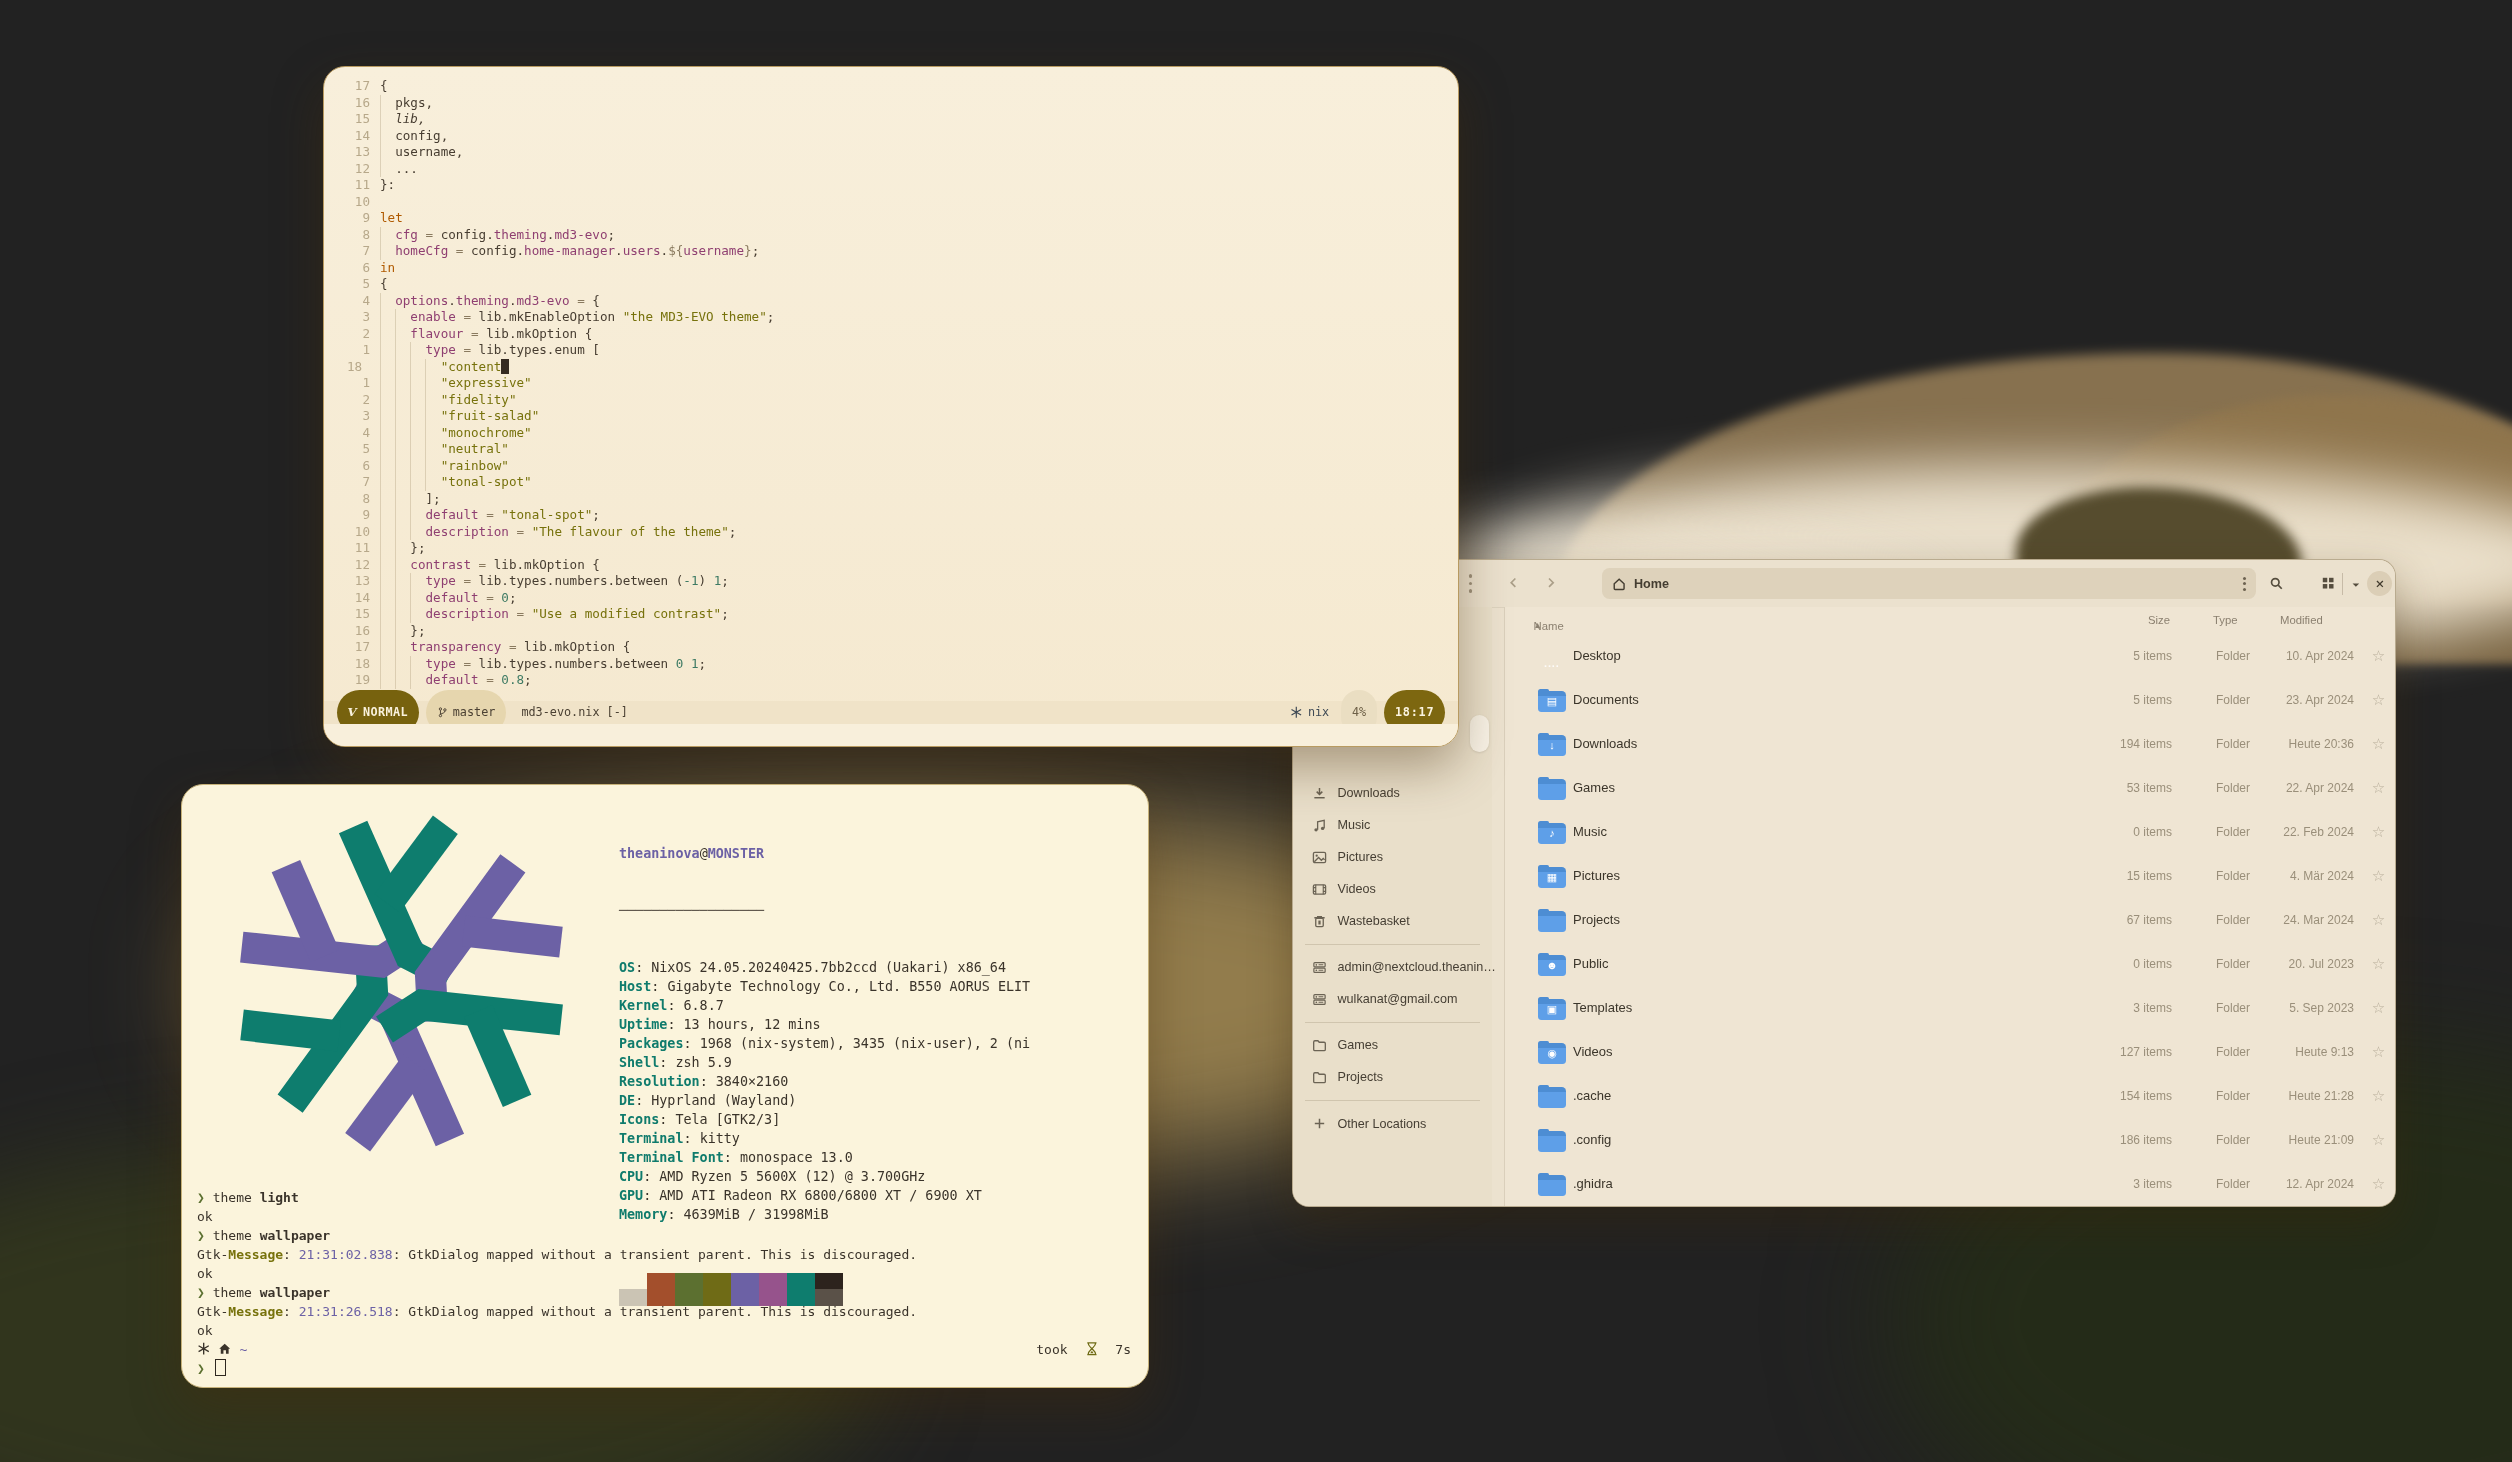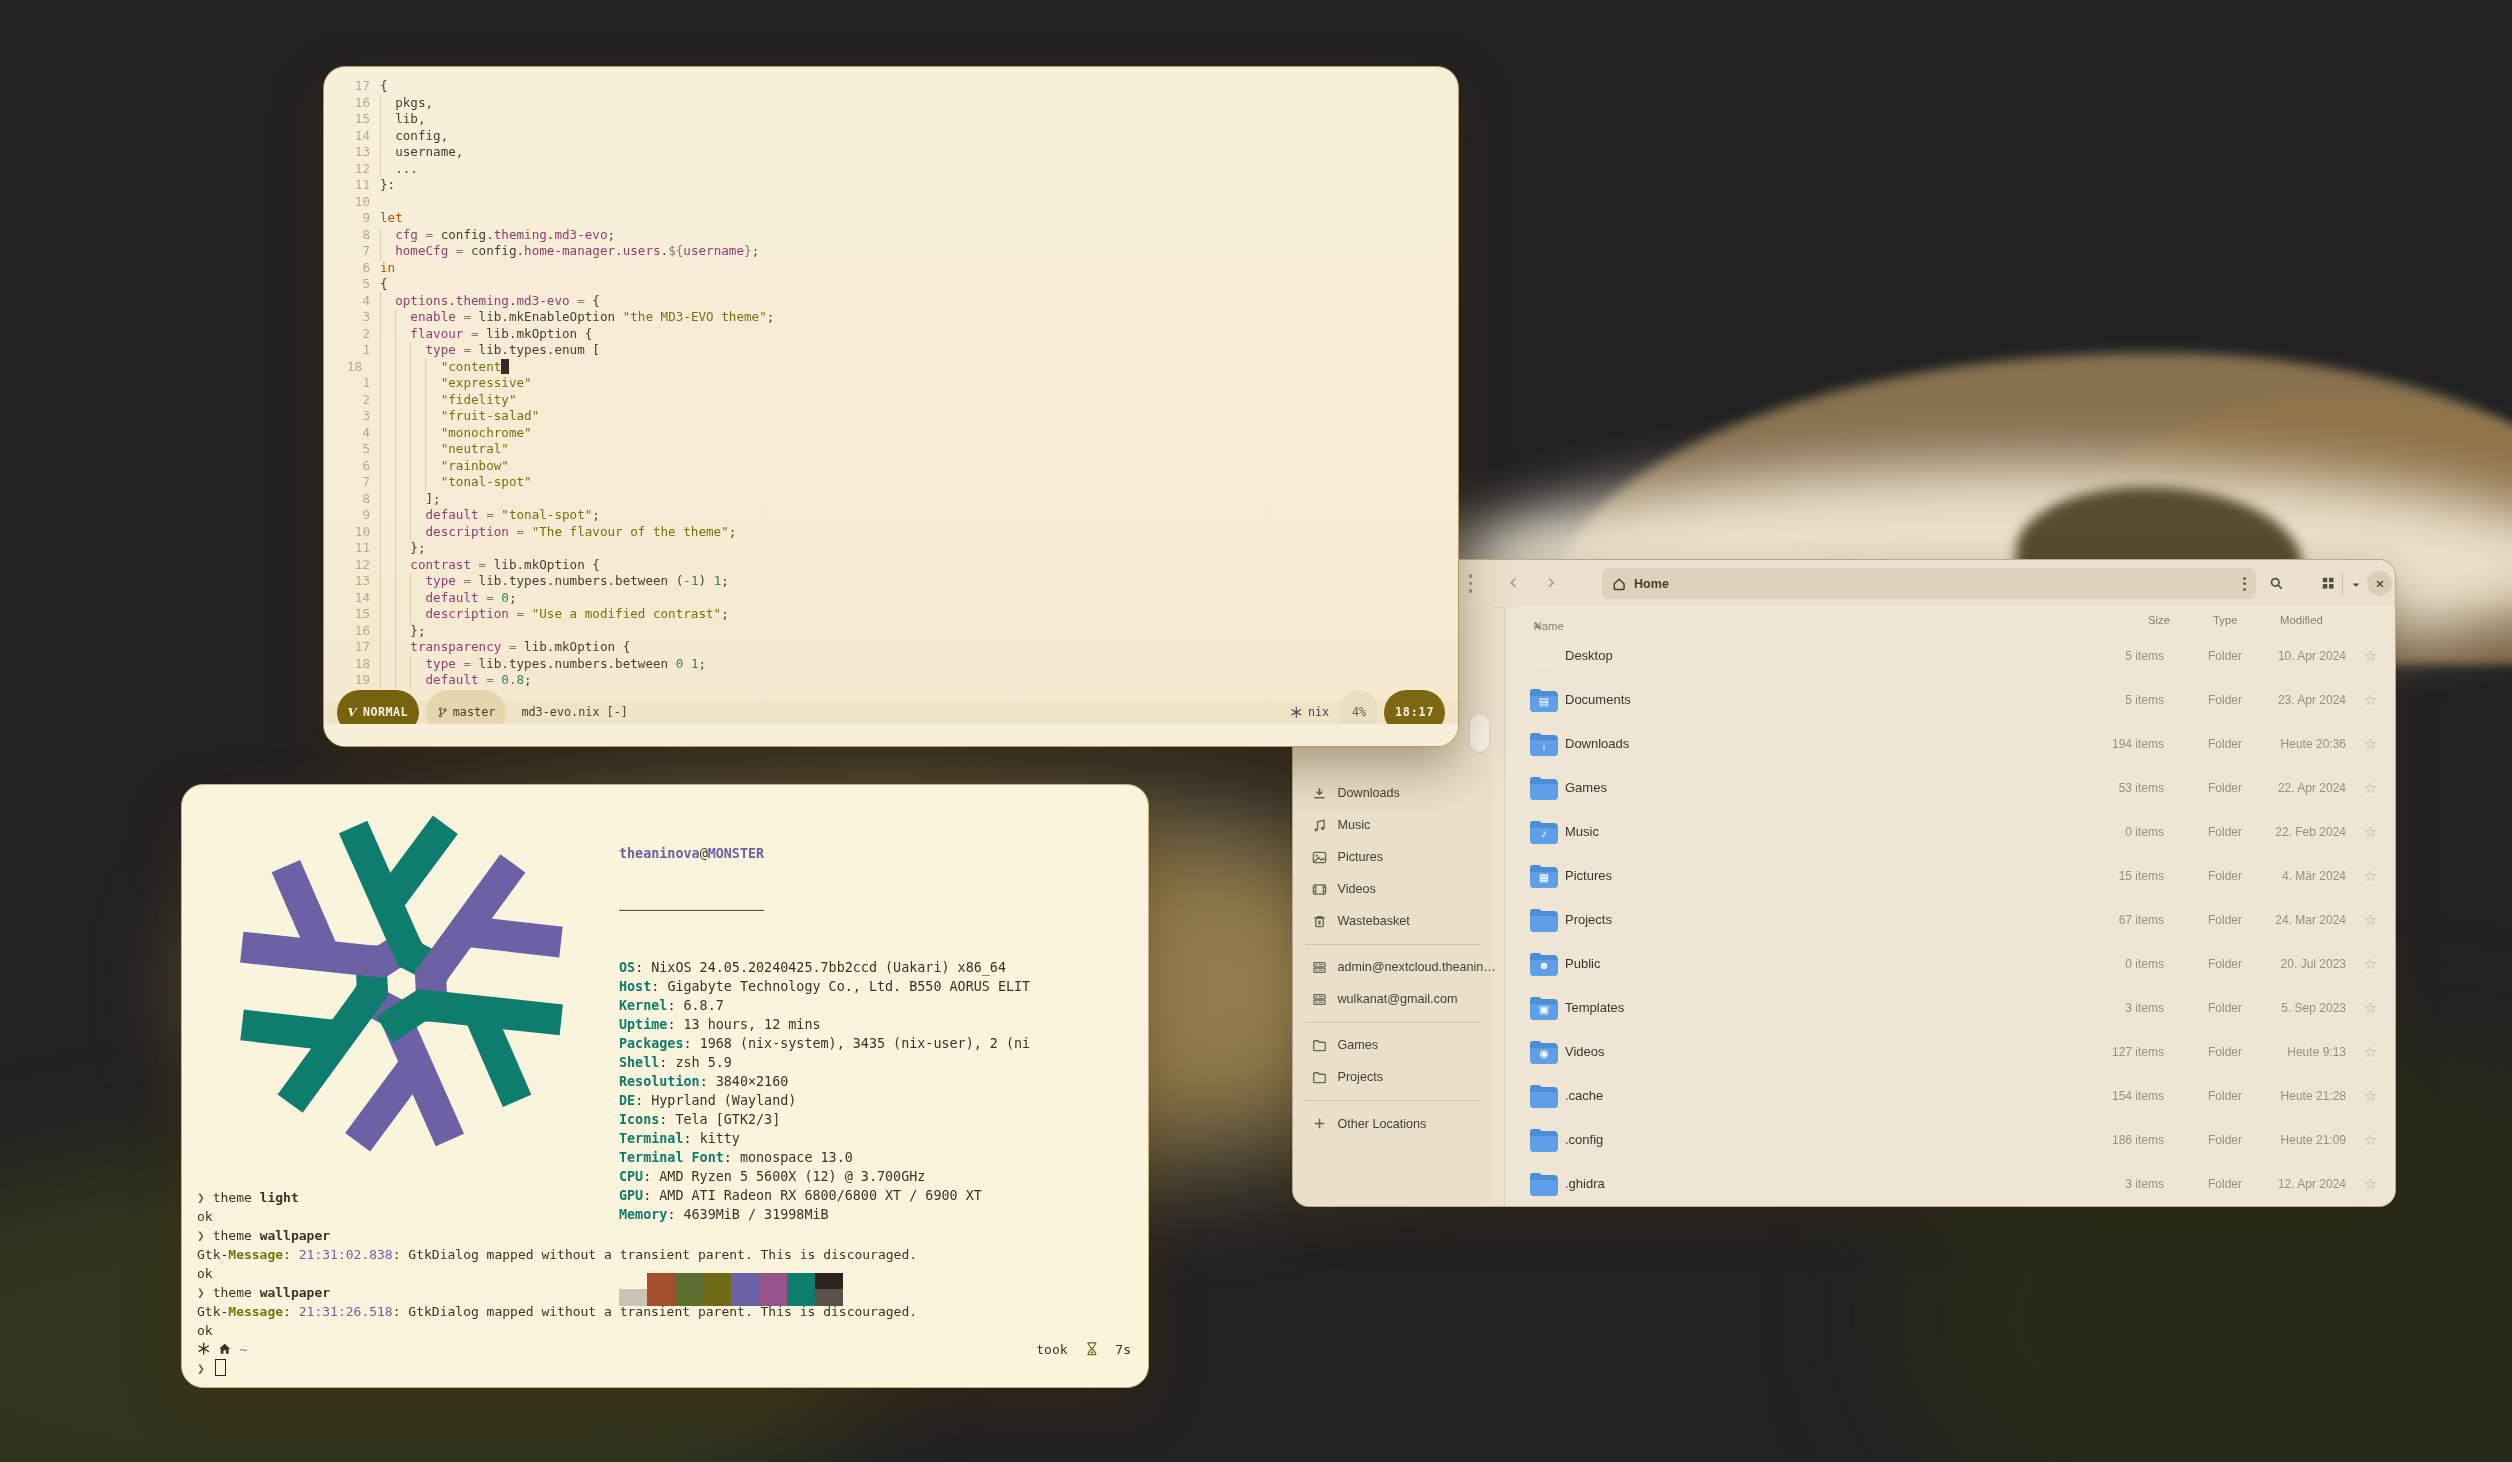--- a/index.html
+++ b/index.html
@@ -119,21 +119,21 @@
     color:#453e33;}
   .sbi .sicon{color:#6b6354;width:15px;height:15px;flex:none;}
   .sbsep{height:0.8px;background:rgba(110,95,65,.20);margin:6.7px 11.8px;}
   .sbscroll{position:absolute;right:3.4px;top:108px;width:18.5px;height:37px;border-radius:10px;
     background:rgba(253,249,240,.75);box-shadow:0 0.8px 2.5px rgba(0,0,0,.12);}
   .fmain{position:absolute;top:47px;left:199px;right:0;bottom:0;background:#efe5d3;
     border-left:0.8px solid rgba(110,95,65,.16);margin-left:12px;}
   .cols{position:absolute;top:0;left:0;right:0;height:28.6px;font-size:11.3px;color:#8b8070;}
   .cols span{position:absolute;top:6.7px;}
   .rows{position:absolute;top:28.6px;left:0;right:0;bottom:0;}
-  .frow2{position:absolute;left:0;right:0;height:44px;}
+  .frow2{position:absolute;left:8px;right:0;height:44px;}
   .frow2 .nm{position:absolute;left:60px;top:12.6px;font-size:13px;color:#3b352a;}
   .frow2 .meta{position:absolute;top:13.4px;font-size:12px;color:#9a8f7a;}
   .frow2 .sz{left:504px;width:155px;text-align:right;}
   .frow2 .tp{left:703px;}
   .frow2 .md{left:722px;width:119px;text-align:right;}
   .frow2 .star{position:absolute;left:853px;top:11px;width:25px;text-align:center;font-size:15px;
     color:#b9af9c;background:none;border:none;padding:0;}
   .fico{position:absolute;left:25px;top:9.2px;width:28.6px;height:25px;}
   .fi-folder{position:absolute;left:0;top:2.5px;width:28px;height:21px;border-radius:2.1px 4.2px 3.4px 3.4px;
     background:linear-gradient(180deg,#4d8dd3 0 26%,#5e9fe8 26%);}
@@ -450,21 +450,21 @@
             <button class="star">☆</button>
           </div>
         </div>
     </main>
   </section>
 
   <section class="win editor">
     <div class="code" id="editor-code">
         <div class="cl"><span class="gut">17</span><span class="cbody"><span class="ct" style="padding-left: 0ch;"><span class="tk-pn">{</span></span></span></div>
         <div class="cl"><span class="gut">16</span><span class="cbody"><i class="gl" style="left: 0ch;"></i><span class="ct" style="padding-left: 2ch;"><span class="tk-base">pkgs</span><span class="tk-pn">,</span></span></span></div>
-        <div class="cl"><span class="gut">15</span><span class="cbody"><i class="gl" style="left: 0ch;"></i><span class="ct" style="padding-left: 2ch;"><span class="tk-base">lib</span><span class="tk-pn">,</span></span></span></div>
+        <div class="cl"><span class="gut">15</span><span class="cbody"><i class="gl" style="left: 0ch;"></i><span class="ct" style="padding-left: 2ch; font-style: italic;"><span class="tk-base">lib</span><span class="tk-pn">,</span></span></span></div>
         <div class="cl"><span class="gut">14</span><span class="cbody"><i class="gl" style="left: 0ch;"></i><span class="ct" style="padding-left: 2ch;"><span class="tk-base">config</span><span class="tk-pn">,</span></span></span></div>
         <div class="cl"><span class="gut">13</span><span class="cbody"><i class="gl" style="left: 0ch;"></i><span class="ct" style="padding-left: 2ch;"><span class="tk-base">username</span><span class="tk-pn">,</span></span></span></div>
         <div class="cl"><span class="gut">12</span><span class="cbody"><i class="gl" style="left: 0ch;"></i><span class="ct" style="padding-left: 2ch;"><span class="tk-base">...</span></span></span></div>
         <div class="cl"><span class="gut">11</span><span class="cbody"><span class="ct" style="padding-left: 0ch;"><span class="tk-pn">}:</span></span></span></div>
         <div class="cl"><span class="gut">10</span><span class="cbody"><span class="ct" style="padding-left: 0ch;"></span></span></div>
         <div class="cl"><span class="gut">9</span><span class="cbody"><span class="ct" style="padding-left: 0ch;"><span class="tk-kw">let</span></span></span></div>
         <div class="cl"><span class="gut">8</span><span class="cbody"><i class="gl" style="left: 0ch;"></i><span class="ct" style="padding-left: 2ch;"><span class="tk-id">cfg</span><span class="tk-op"> = </span><span class="tk-base">config</span><span class="tk-pn">.</span><span class="tk-id">theming</span><span class="tk-pn">.</span><span class="tk-id">md3-evo</span><span class="tk-pn">;</span></span></span></div>
         <div class="cl"><span class="gut">7</span><span class="cbody"><i class="gl" style="left: 0ch;"></i><span class="ct" style="padding-left: 2ch;"><span class="tk-id">homeCfg</span><span class="tk-op"> = </span><span class="tk-base">config</span><span class="tk-pn">.</span><span class="tk-id">home-manager</span><span class="tk-pn">.</span><span class="tk-id">users</span><span class="tk-pn">.</span><span class="tk-op">${</span><span class="tk-id">username</span><span class="tk-op">}</span><span class="tk-pn">;</span></span></span></div>
         <div class="cl"><span class="gut">6</span><span class="cbody"><span class="ct" style="padding-left: 0ch;"><span class="tk-kw">in</span></span></span></div>
         <div class="cl"><span class="gut">5</span><span class="cbody"><span class="ct" style="padding-left: 0ch;"><span class="tk-pn">{</span></span></span></div>

